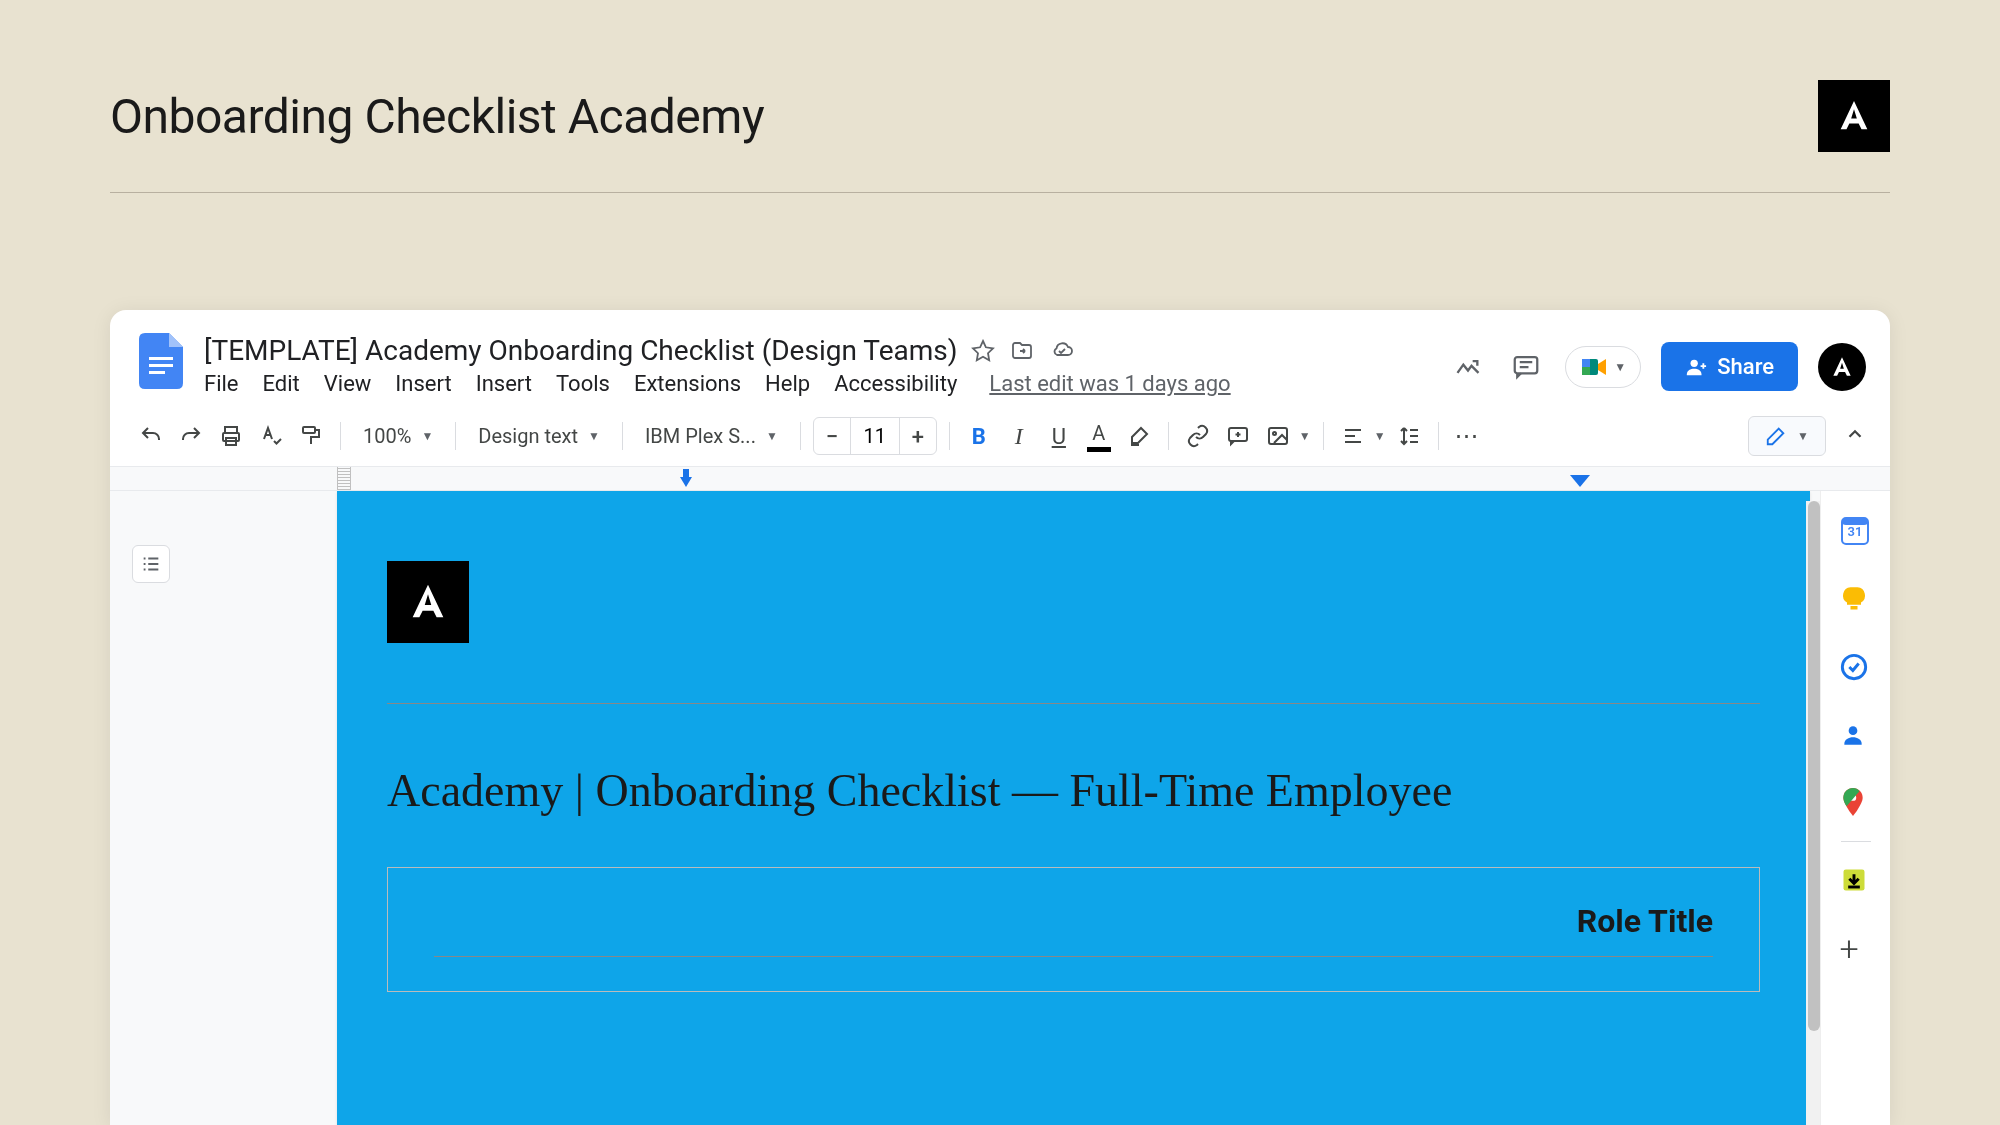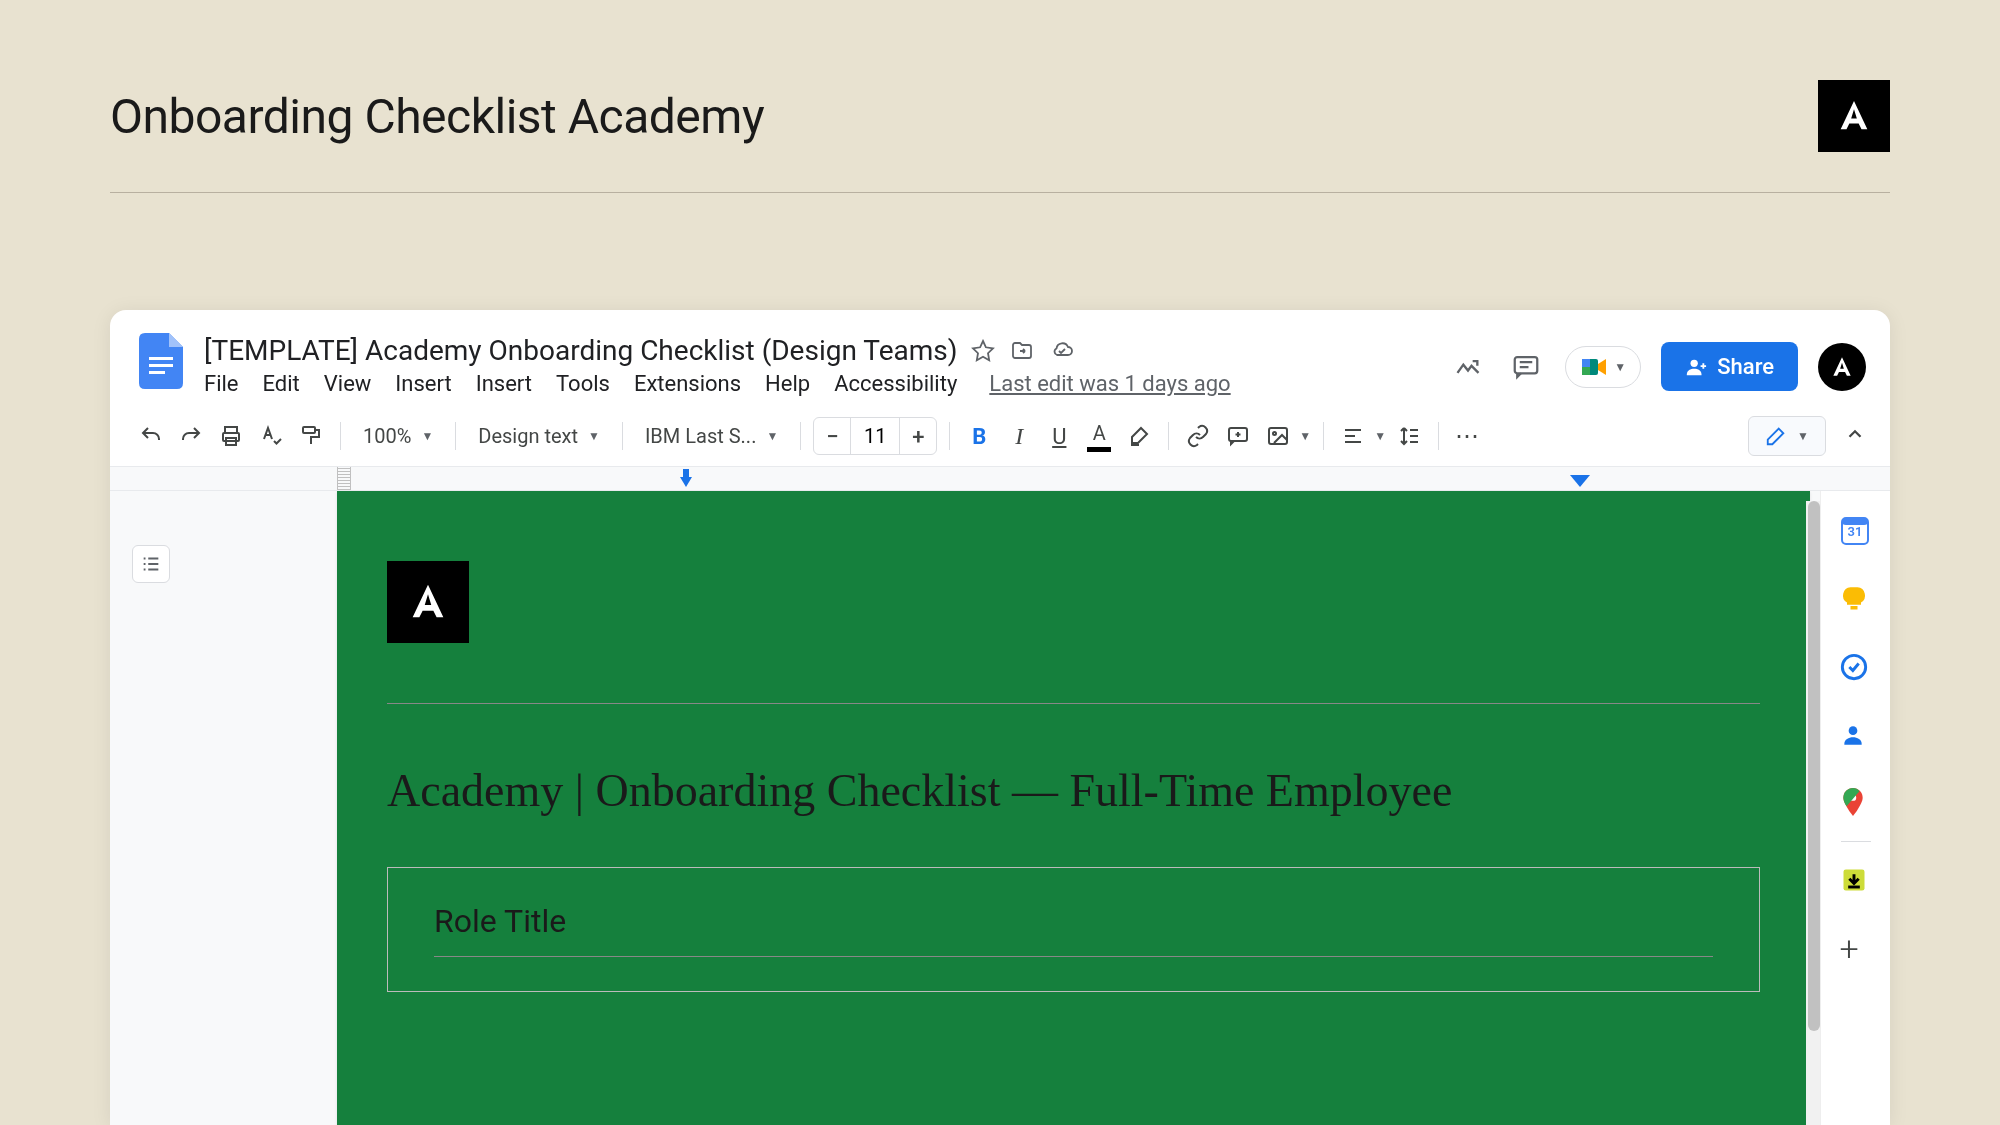--- a/index.html
+++ b/index.html
@@ -281,21 +281,21 @@
     border: 1px solid #dadce0;
     border-radius: 6px;
     display: flex;
     align-items: center;
     justify-content: center;
     color: #5f6368;
     cursor: pointer;
     background: #fff;
   }
   .page {
-    background: #15803d;
+    background: #0ea5e9;
     margin-left: 227px;
     margin-right: 80px;
     flex: 1;
     box-shadow: 0 1px 3px rgba(0,0,0,0.1);
     padding: 70px 50px 0 50px;
     position: relative;
   }
   .page-logo {
     width: 82px;
     height: 82px;
@@ -323,22 +323,23 @@
   .doc-table {
     border: 1px solid #bbb;
     width: 100%;
   }
   .doc-table-cell {
     padding: 34px 46px;
   }
   .role-title {
     font-size: 32px;
     color: #1a1a1a;
-    font-weight: 400;
+    font-weight: 700;
     margin-bottom: 16px;
+    text-align: right;
   }
   .role-line {
     border: none;
     border-top: 1px solid #888;
   }
   .scrollbar-track {
     position: absolute;
     right: 68px;
     top: 10px;
     bottom: 0;
@@ -519,21 +520,21 @@
       <span>100%</span>
       <span class="tb-caret">▼</span>
     </span>
     <span class="tb-sep"></span>
     <span class="tb-dropdown">
       <span>Design text</span>
       <span class="tb-caret">▼</span>
     </span>
     <span class="tb-sep"></span>
     <span class="tb-dropdown">
-      <span>IBM Last S...</span>
+      <span>IBM Plex S...</span>
       <span class="tb-caret">▼</span>
     </span>
     <span class="tb-sep"></span>
     <div class="font-size-control">
       <span class="font-size-btn">−</span>
       <span class="font-size-val">11</span>
       <span class="font-size-btn">+</span>
     </div>
     <span class="tb-sep"></span>
     <span class="tb-icon tb-bold">B</span>

